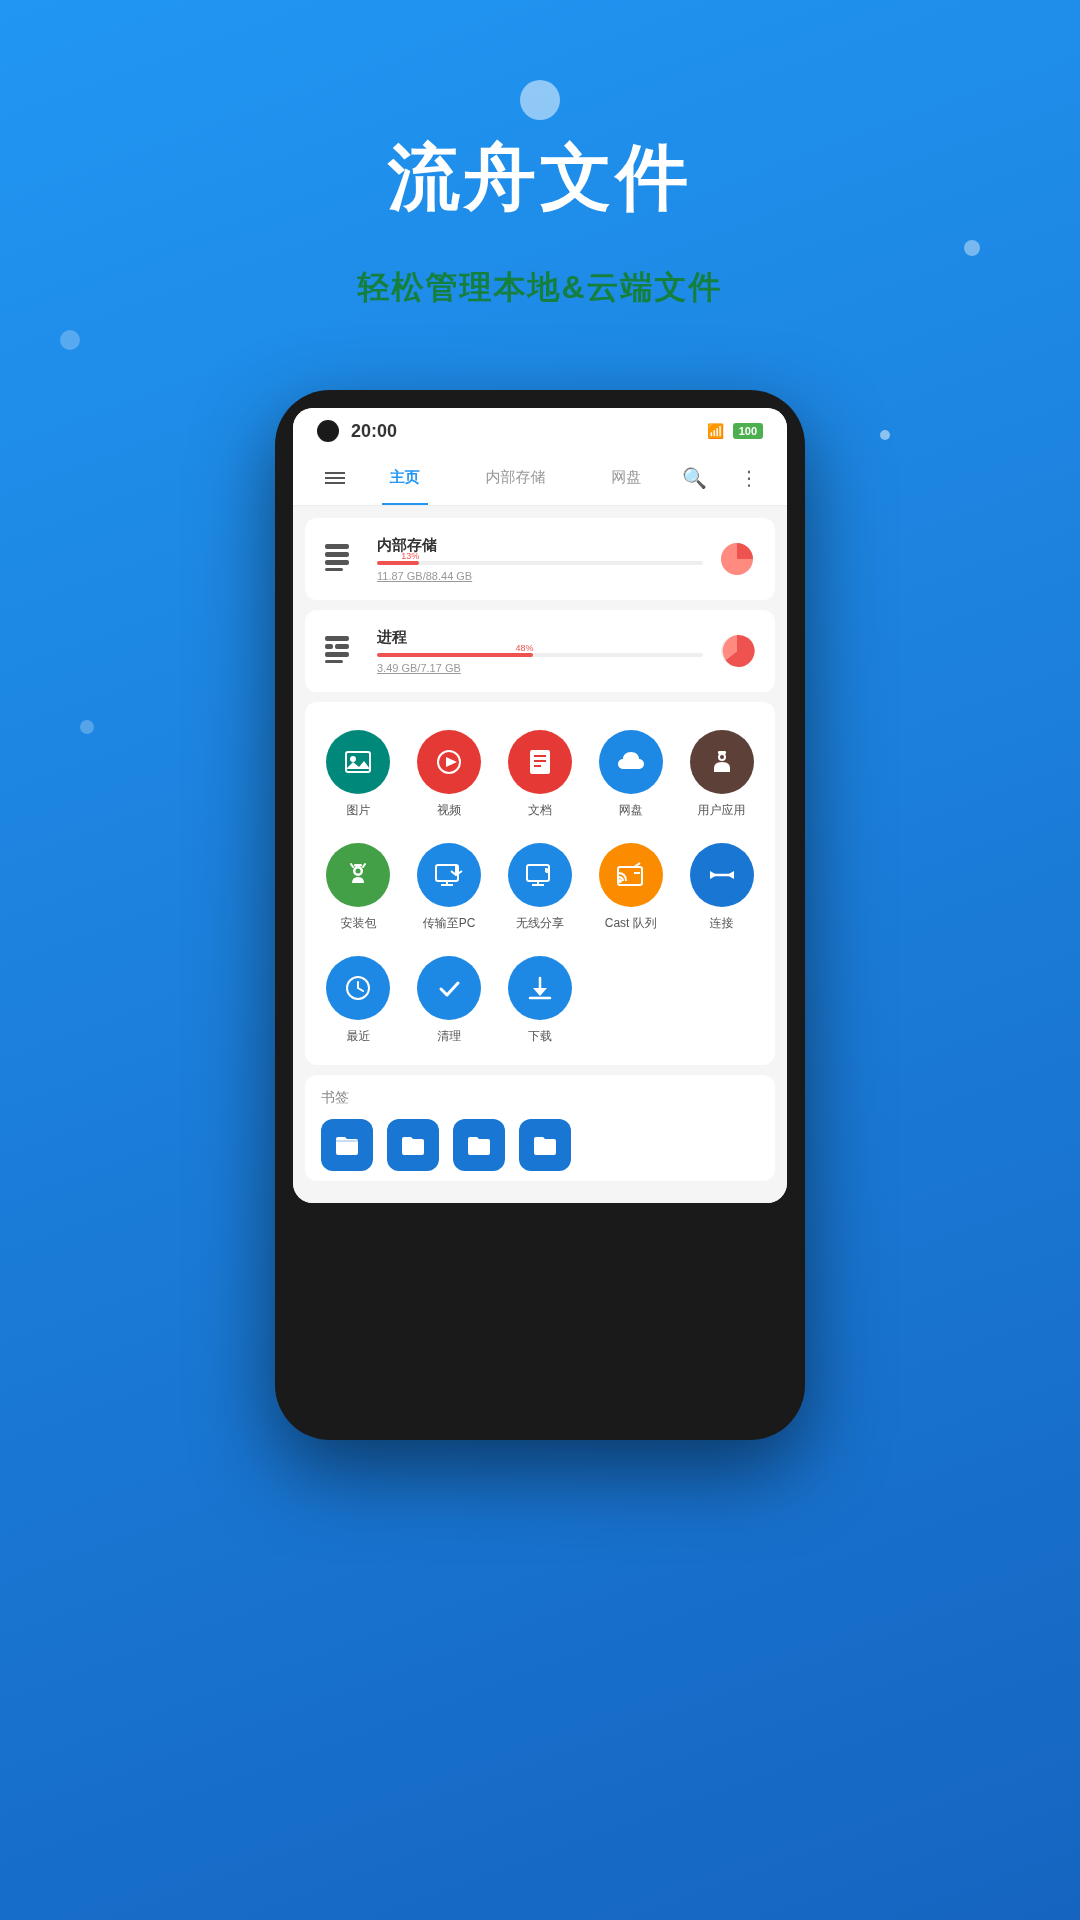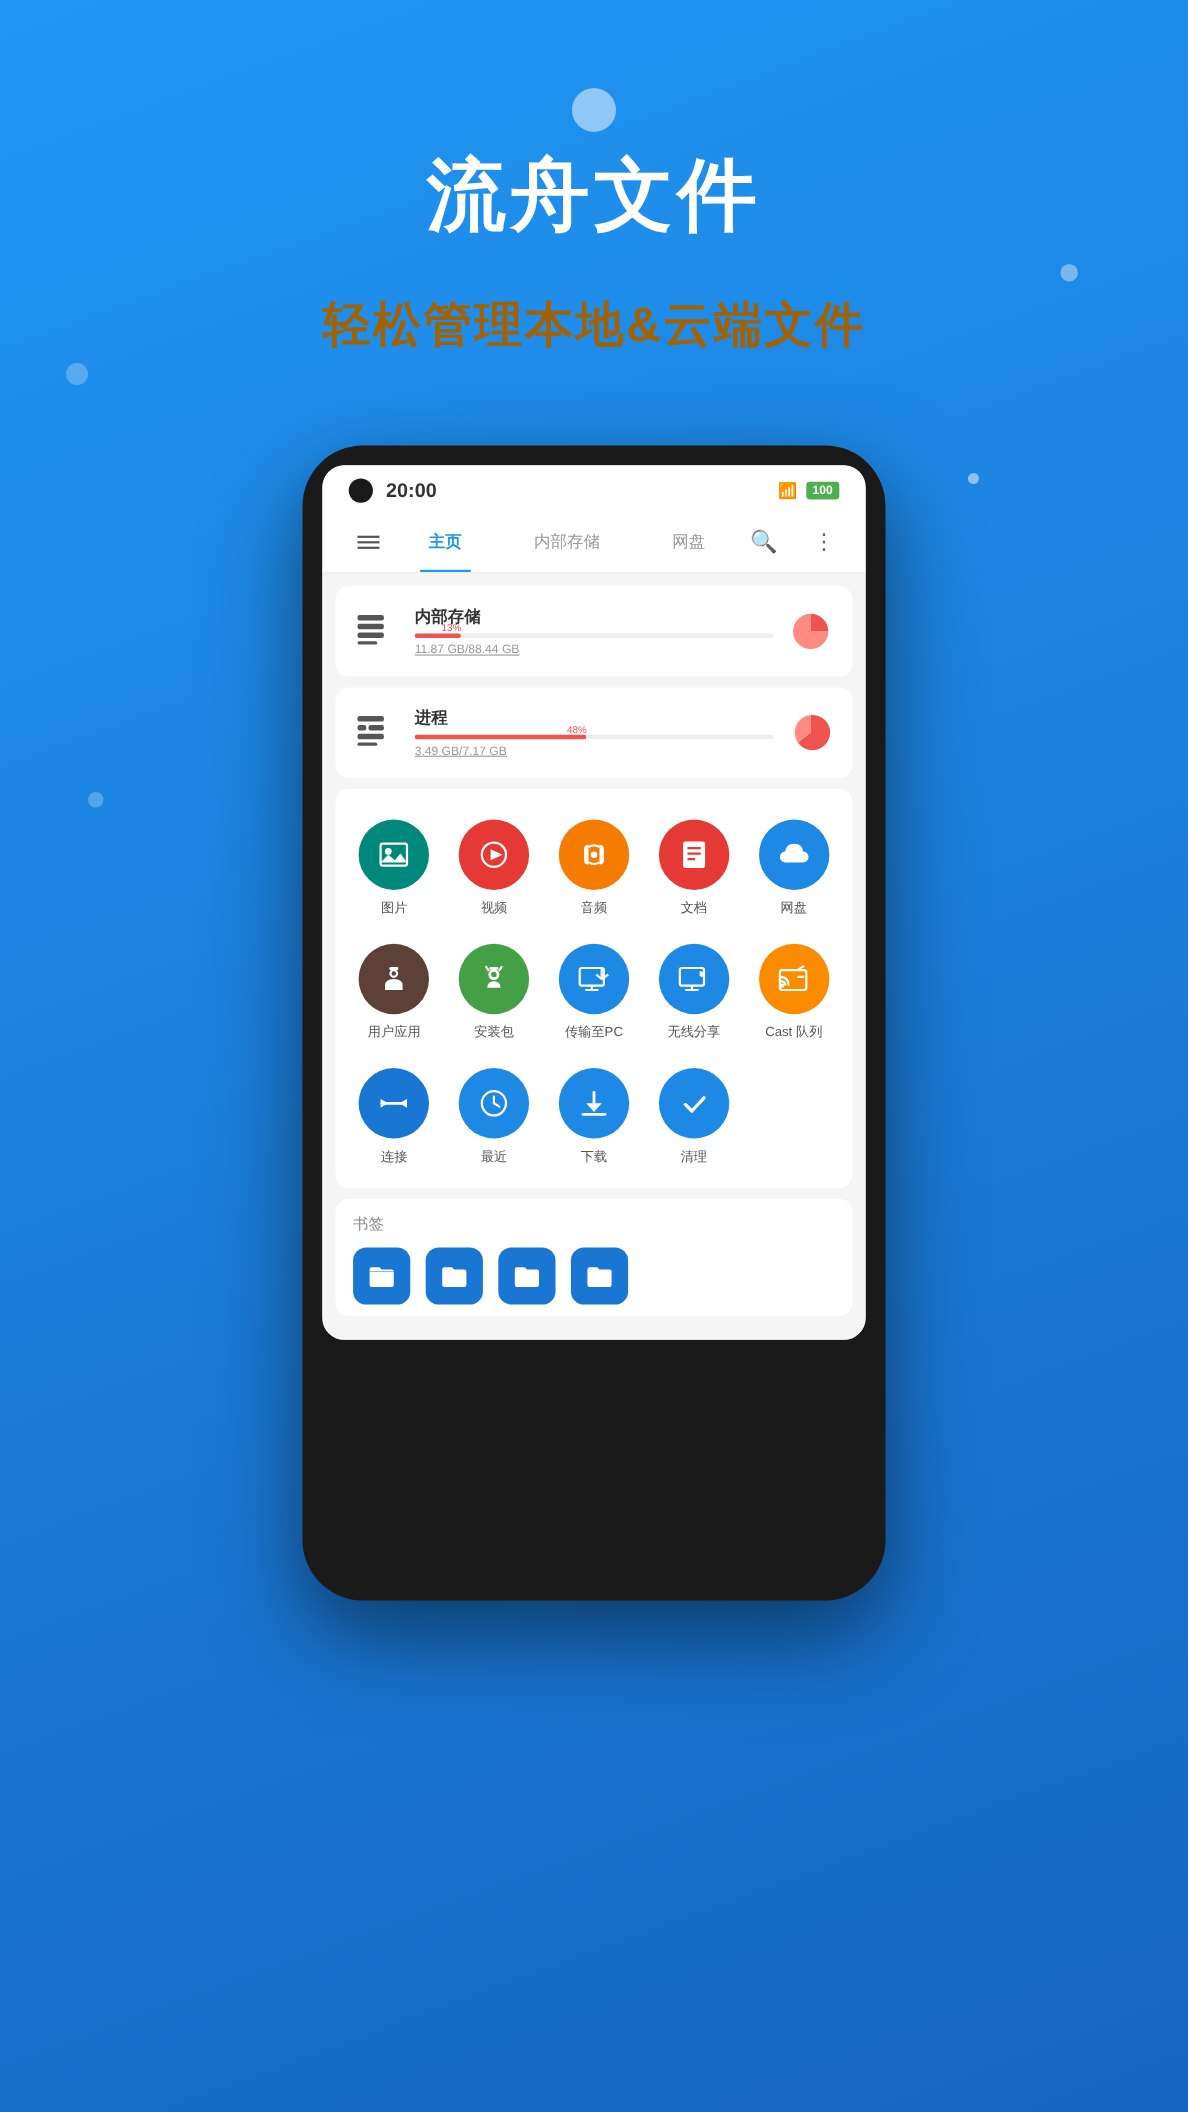--- a/index.html
+++ b/index.html
@@ -34,23 +34,23 @@
 
     .app-title {
       font-size: 72px;
       font-weight: 800;
       color: white;
       letter-spacing: 4px;
       margin-bottom: 40px;
     }
 
     .app-subtitle {
-      font-size: 44px;
+      font-size: 32px;
       font-weight: 700;
-      color: #a16207;
+      color: #15803d;
       letter-spacing: 2px;
     }
 
     
     .phone-container {
       display: flex;
       justify-content: center;
       padding-top: 50px;
     }
 
@@ -470,32 +470,20 @@
             <div class="icon-item">
               <div class="icon-circle bg-red">
                 <svg width="28" height="28" viewBox="0 0 28 28" fill="white">
                   <circle cx="14" cy="14" r="11" stroke="white" stroke-width="2" fill="none"></circle>
                   <polygon points="11,9 22,14 11,19" fill="white"></polygon>
                 </svg>
               </div>
               <span class="icon-label">视频</span>
             </div>
 
-            <div class="icon-item">
-              <div class="icon-circle bg-orange">
-                <svg width="30" height="30" viewBox="0 0 30 30" fill="white">
-                  <path d="M6 10 Q6 6 10 6 L10 24 Q6 24 6 20 Z" fill="white"></path>
-                  <path d="M24 10 Q24 6 20 6 L20 24 Q24 24 24 20 Z" fill="white"></path>
-                  <path d="M10 8 Q15 5 20 8" stroke="white" stroke-width="2" fill="none"></path>
-                  <path d="M10 22 Q15 25 20 22" stroke="white" stroke-width="2" fill="none"></path>
-                  <circle cx="15" cy="15" r="3" fill="white"></circle>
-                </svg>
-              </div>
-              <span class="icon-label">音频</span>
-            </div>
 
 
             <div class="icon-item">
               <div class="icon-circle bg-red2">
                 <svg width="26" height="28" viewBox="0 0 26 28" fill="white">
                   <rect x="3" y="2" width="20" height="24" rx="2" fill="white"></rect>
                   <line x1="7" y1="8" x2="19" y2="8" stroke="#E53935" stroke-width="2"></line>
                   <line x1="7" y1="13" x2="19" y2="13" stroke="#E53935" stroke-width="2"></line>
                   <line x1="7" y1="18" x2="14" y2="18" stroke="#E53935" stroke-width="2"></line>
                 </svg>
@@ -593,37 +581,37 @@
                 <svg width="28" height="28" viewBox="0 0 28 28" fill="white">
                   <circle cx="14" cy="14" r="11" stroke="white" stroke-width="2" fill="none"></circle>
                   <line x1="14" y1="8" x2="14" y2="14" stroke="white" stroke-width="2" stroke-linecap="round"></line>
                   <line x1="14" y1="14" x2="19" y2="17" stroke="white" stroke-width="2" stroke-linecap="round"></line>
                 </svg>
               </div>
               <span class="icon-label">最近</span>
             </div>
 
             <div class="icon-item">
+              <div class="icon-circle bg-blue6">
+                <svg width="28" height="28" viewBox="0 0 28 28" fill="white">
+                  <path d="M6 15 L12 21 L23 9" stroke="white" stroke-width="3" fill="none" stroke-linecap="round" stroke-linejoin="round"></path>
+                </svg>
+              </div>
+              <span class="icon-label">清理</span>
+            </div>
+
+            <div class="icon-item">
               <div class="icon-circle bg-blue7">
                 <svg width="28" height="28" viewBox="0 0 28 28" fill="white">
                   <line x1="14" y1="4" x2="14" y2="18" stroke="white" stroke-width="2.5" stroke-linecap="round"></line>
                   <polygon points="7,14 14,22 21,14" fill="white"></polygon>
                   <line x1="4" y1="24" x2="24" y2="24" stroke="white" stroke-width="2.5" stroke-linecap="round"></line>
                 </svg>
               </div>
               <span class="icon-label">下载</span>
-            </div>
-
-            <div class="icon-item">
-              <div class="icon-circle bg-blue6">
-                <svg width="28" height="28" viewBox="0 0 28 28" fill="white">
-                  <path d="M6 15 L12 21 L23 9" stroke="white" stroke-width="3" fill="none" stroke-linecap="round" stroke-linejoin="round"></path>
-                </svg>
-              </div>
-              <span class="icon-label">清理</span>
             </div>
 
           </div>
         </div>
 
         <div class="bookmark-section">
           <div class="bookmark-title">书签</div>
           <div class="bookmark-icons">
             <div class="bookmark-folder" style="background:#1976D2;">
               <svg width="26" height="24" viewBox="0 0 26 24" fill="white">

